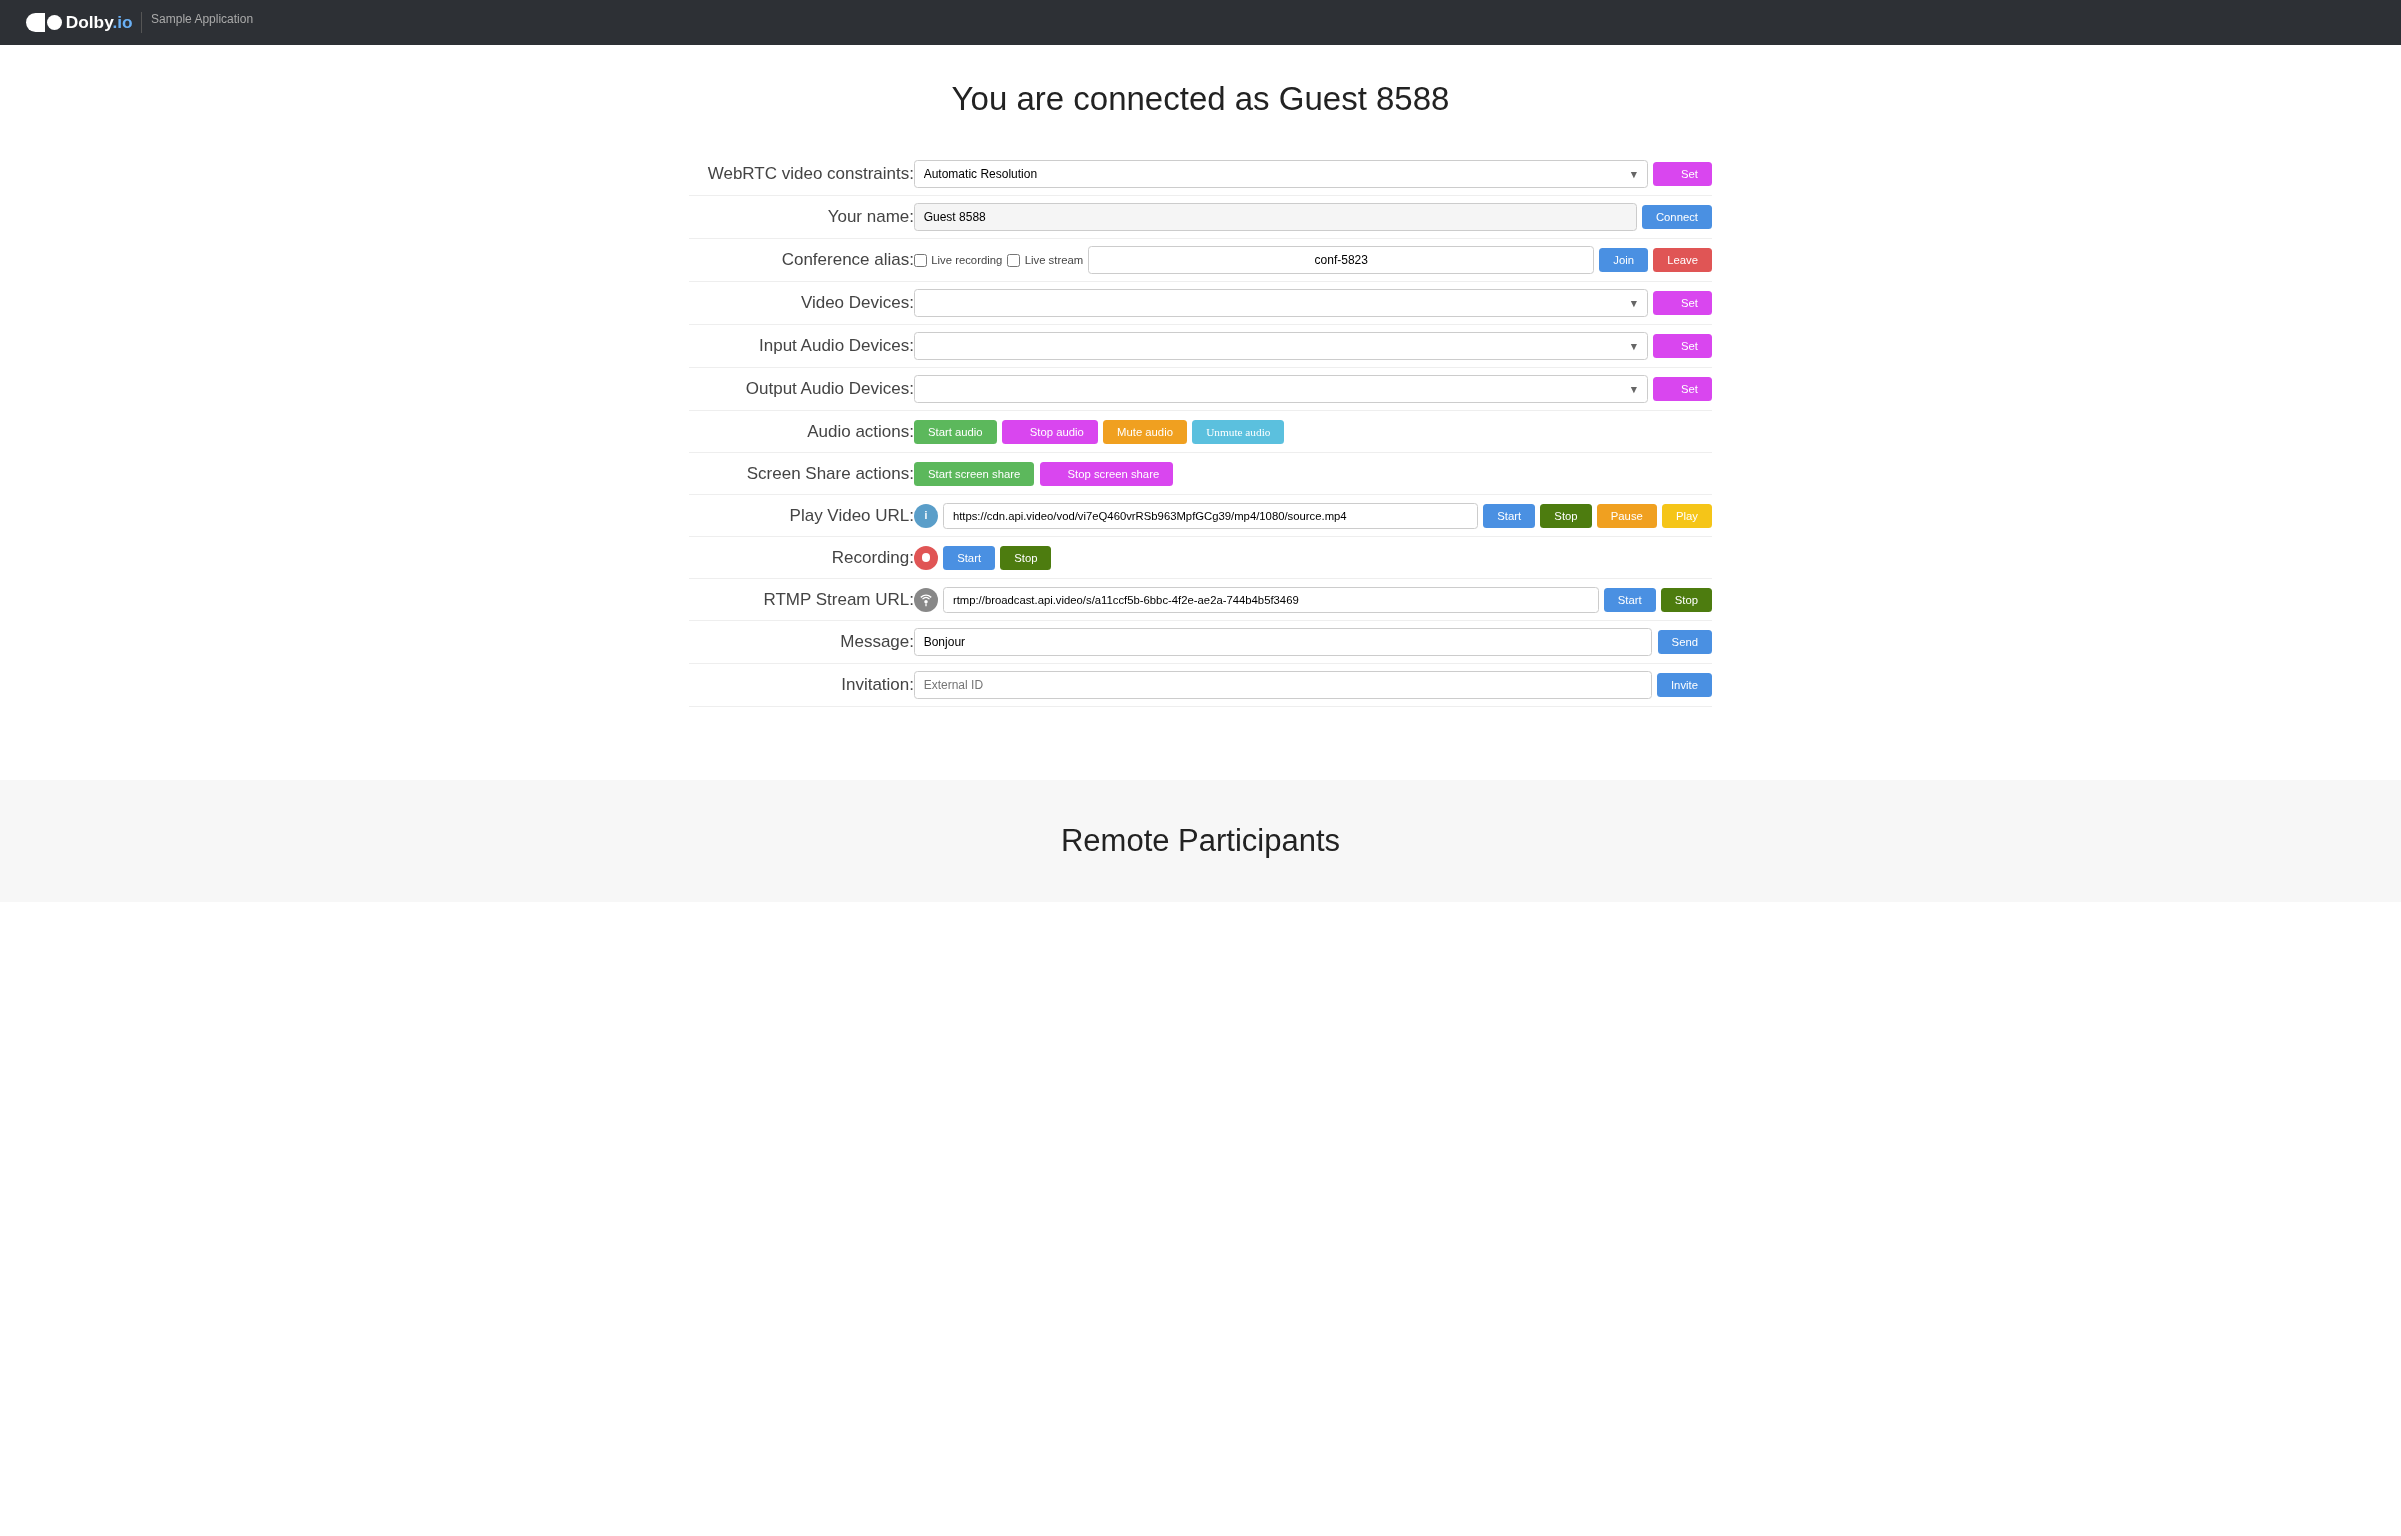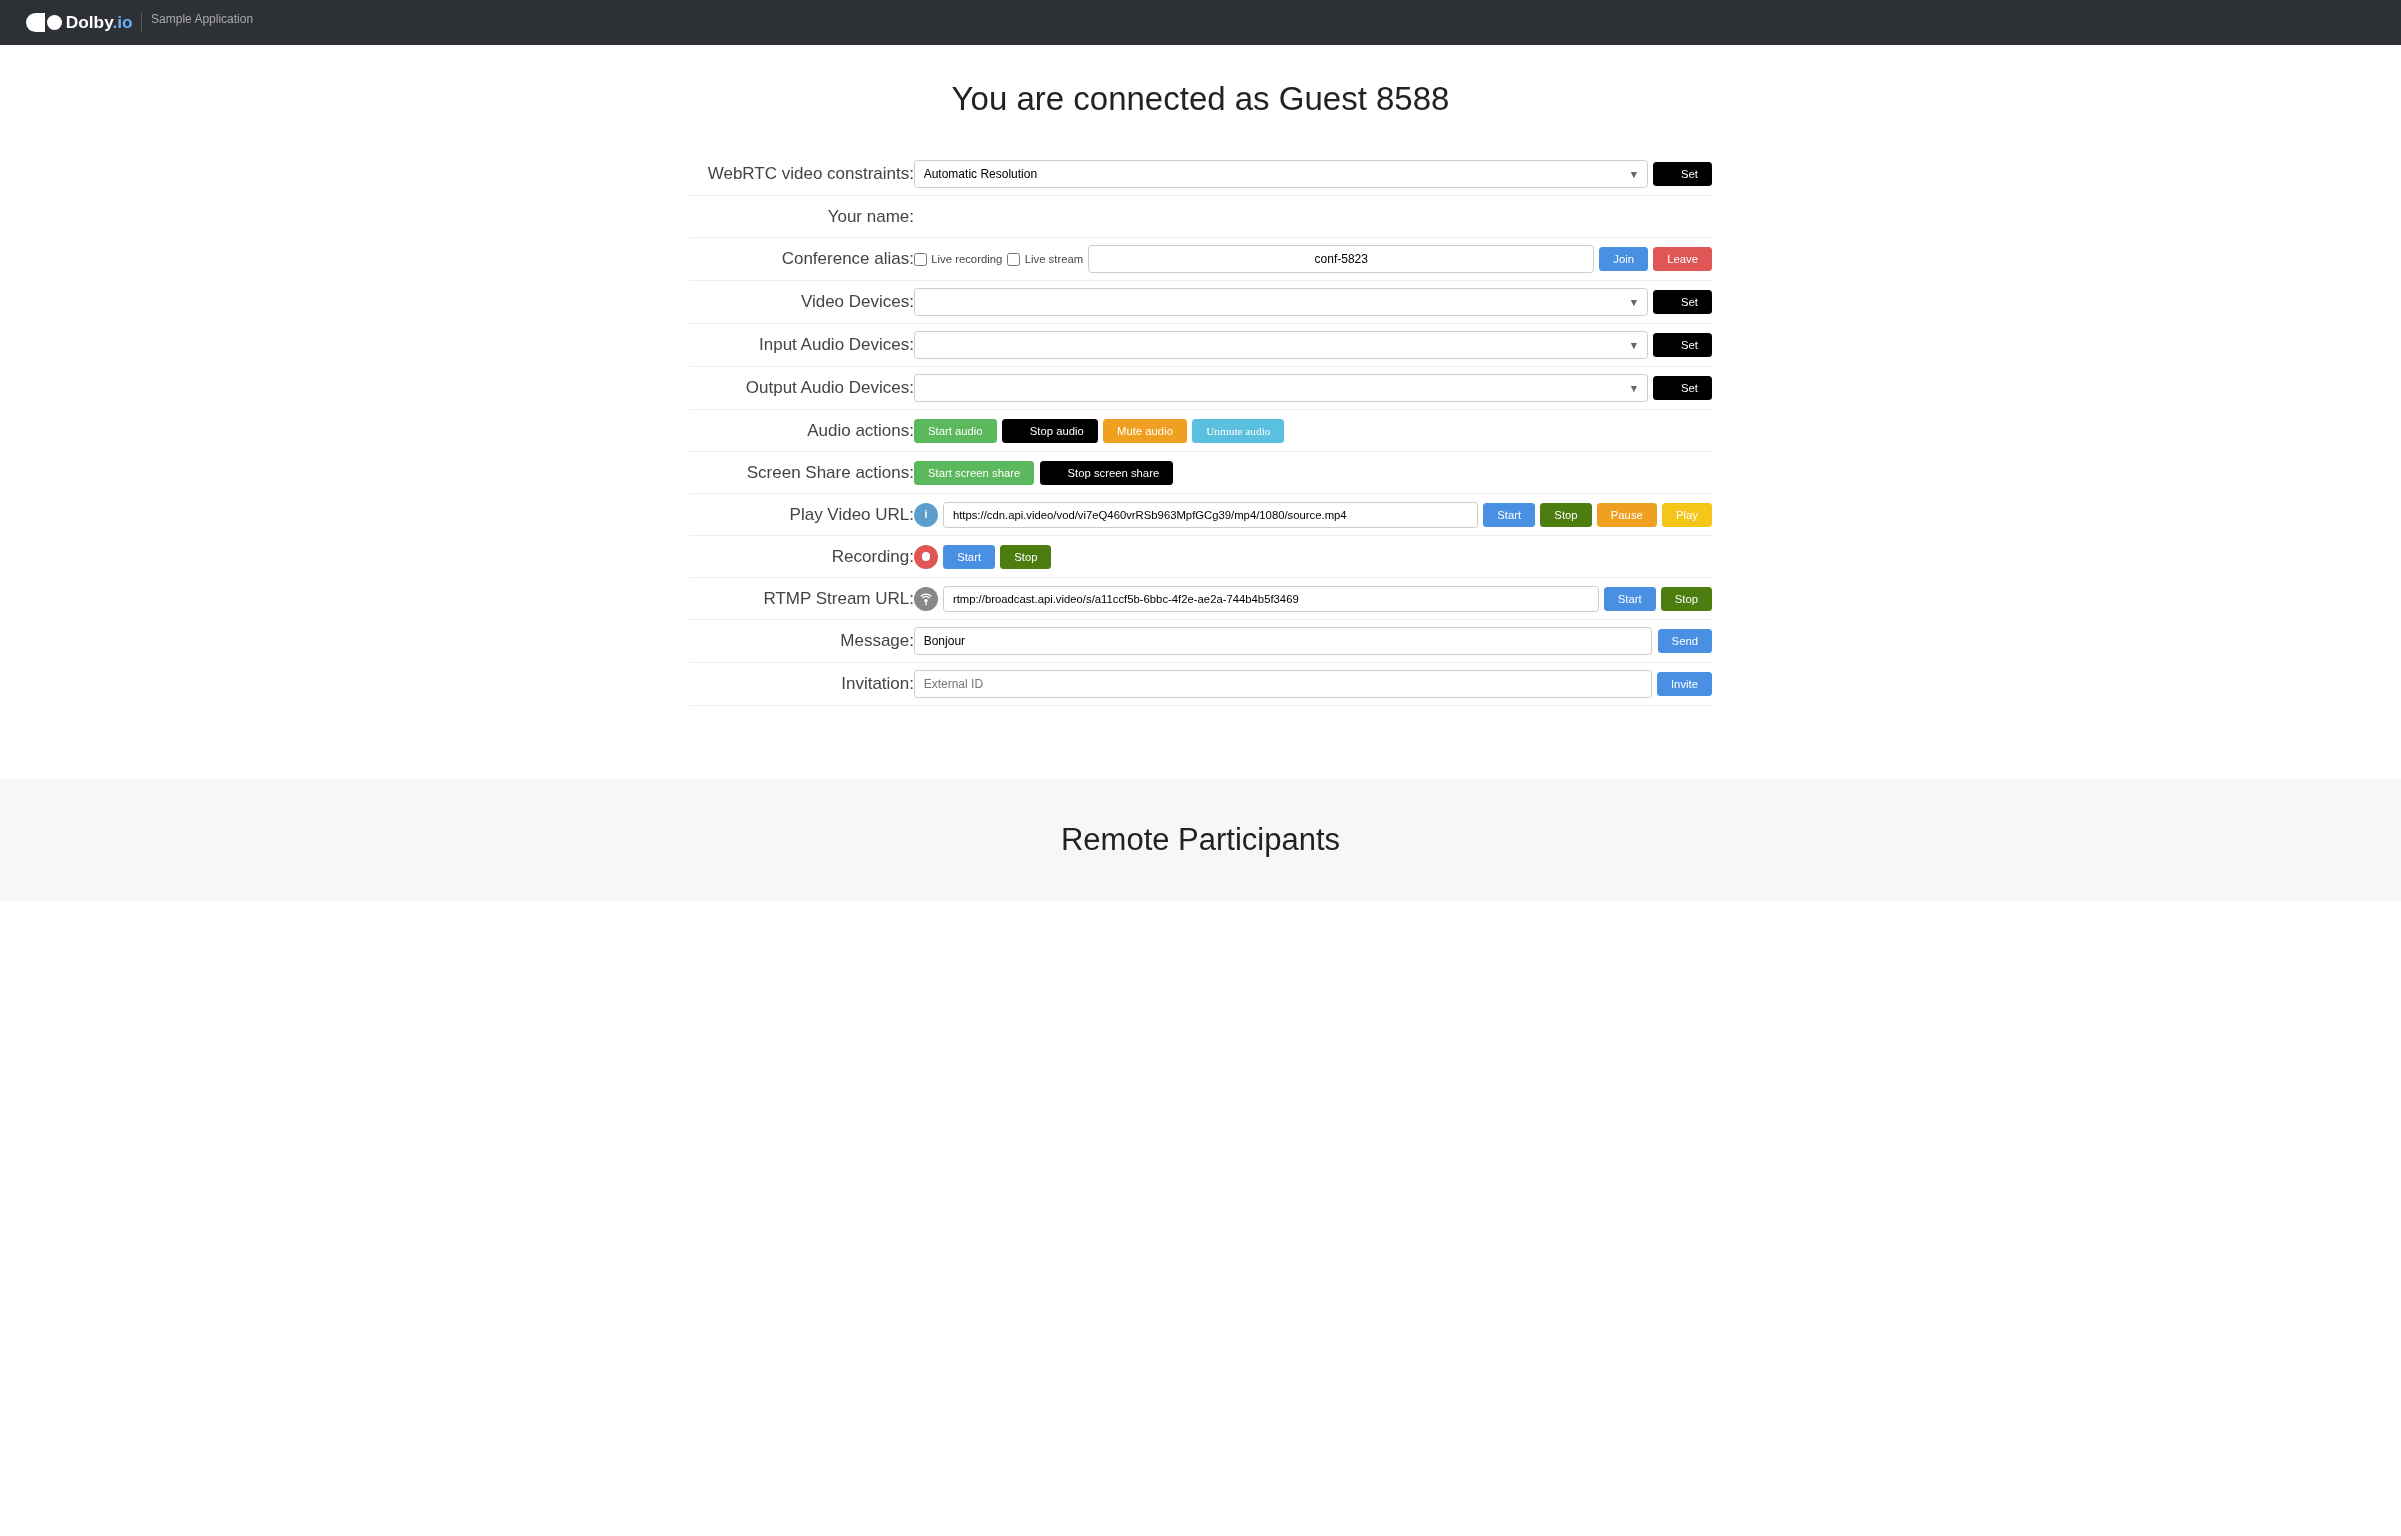--- a/index.html
+++ b/index.html
@@ -132,21 +132,21 @@
     
     .btn {
       padding: 6px 14px;
       border: none;
       border-radius: 3.5px;
       font-size: 11.3px;
       cursor: pointer;
       font-weight: 400;
       white-space: nowrap;
     }
-    .btn-gray { background: #000000; color: #fff; padding-left: 28px; }
+    .btn-gray { background: #d946ef; color: #fff; padding-left: 28px; }
     .btn-blue { background: #4a90e2; color: #fff; }
     .btn-red { background: #4d7c0f; color: #fff; }
     .btn-green { background: #5cb85c; color: #fff; }
     .btn-orange { background: #f0a020; color: #fff; }
     .btn-yellow { background: #f5c518; color: #fff; }
     .btn-teal { background: #5bc0de; color: #fff; font-family: Liberation Serif, serif; }
     .btn-leave { background: #e05555; color: #fff; }
     .checkbox-label {
       display: flex;
       align-items: center;
@@ -253,20 +253,24 @@
             <option>Automatic Resolution</option>
           </select>
           <span class="select-arrow">▼</span>
         </div>
         <button class="btn btn-gray">Set</button>
       </div>
     </div>
 
     <div class="form-row">
       <div class="form-label">Your name:</div>
+      <div class="form-controls">
+        <input type="text" class="text-input" value="Guest 8588" style="">
+        <button class="btn btn-blue">Connect</button>
+      </div>
     </div>
 
     <div class="form-row">
       <div class="form-label">Conference alias:</div>
       <div class="form-controls">
         <label class="checkbox-label">
           <input type="checkbox" style="">
           <span>Live recording</span>
         </label>
         <label class="checkbox-label">

